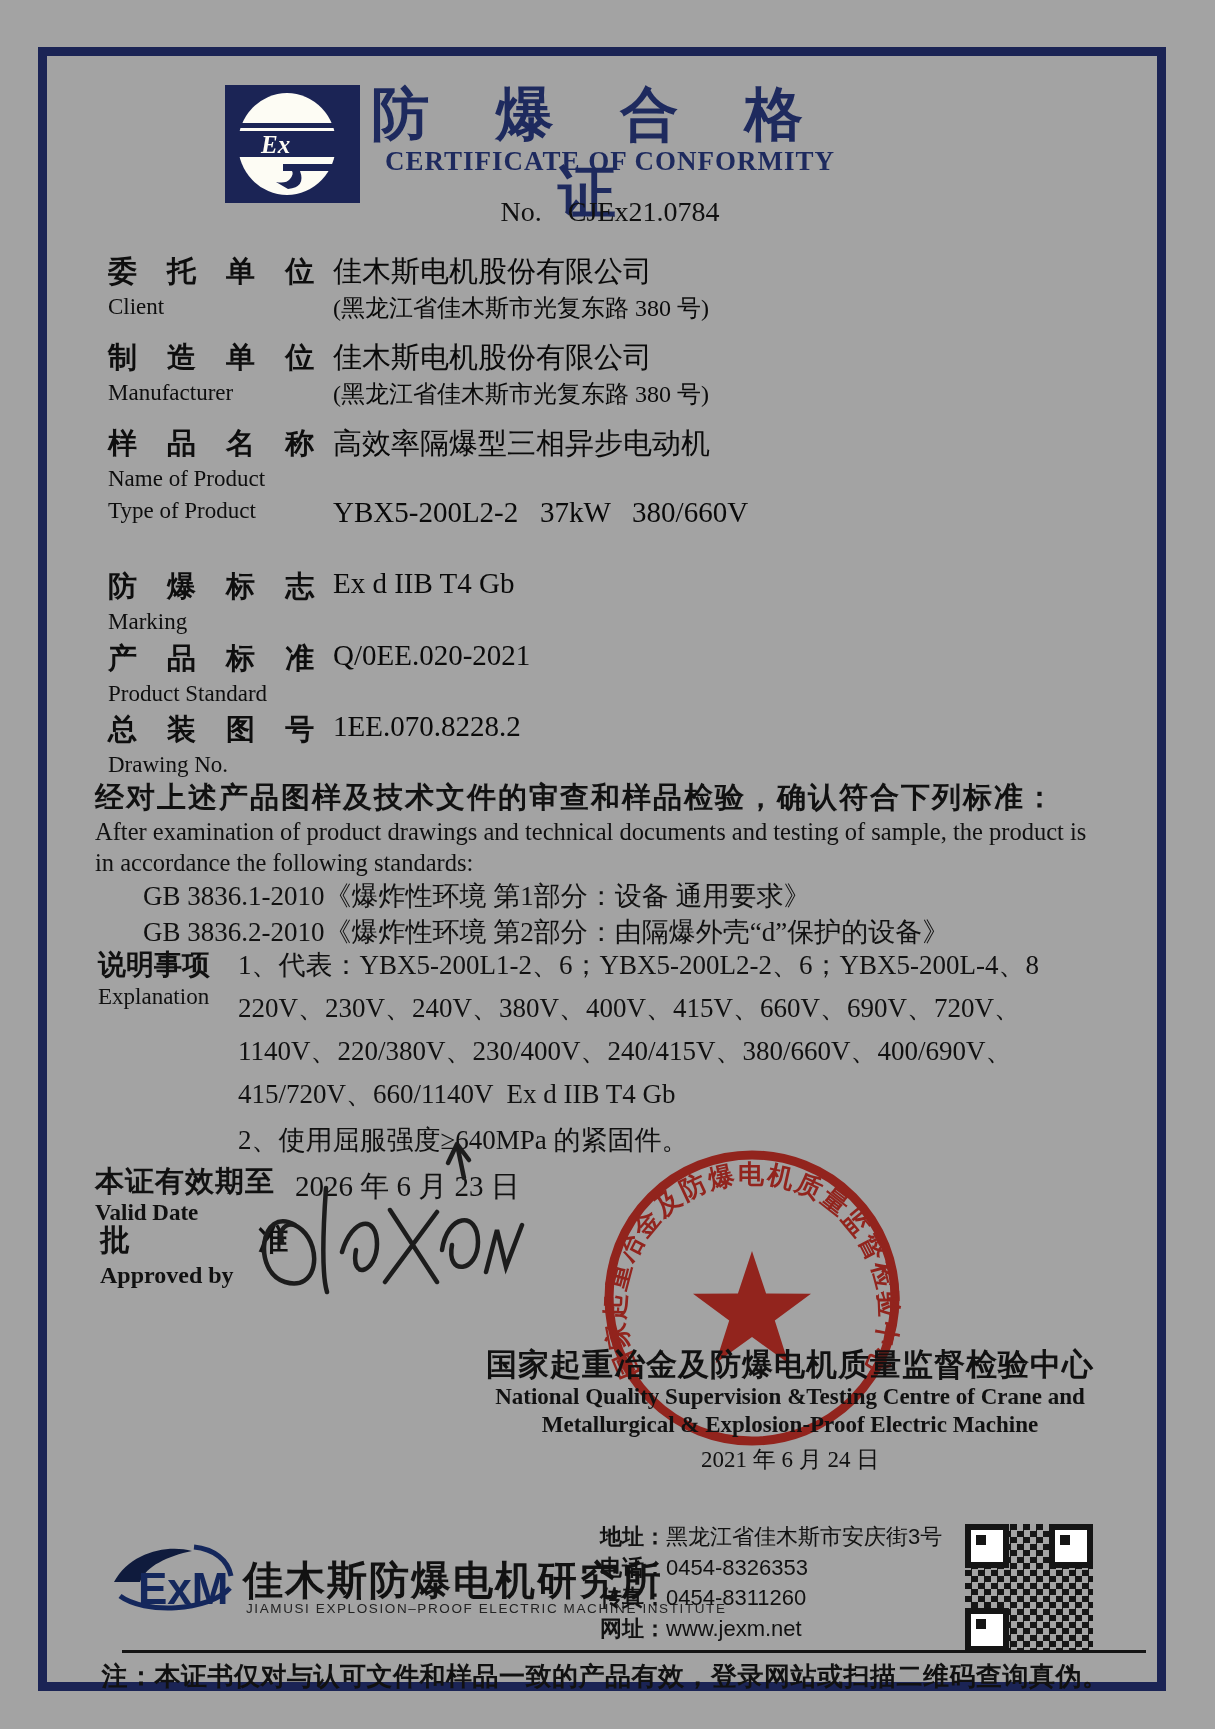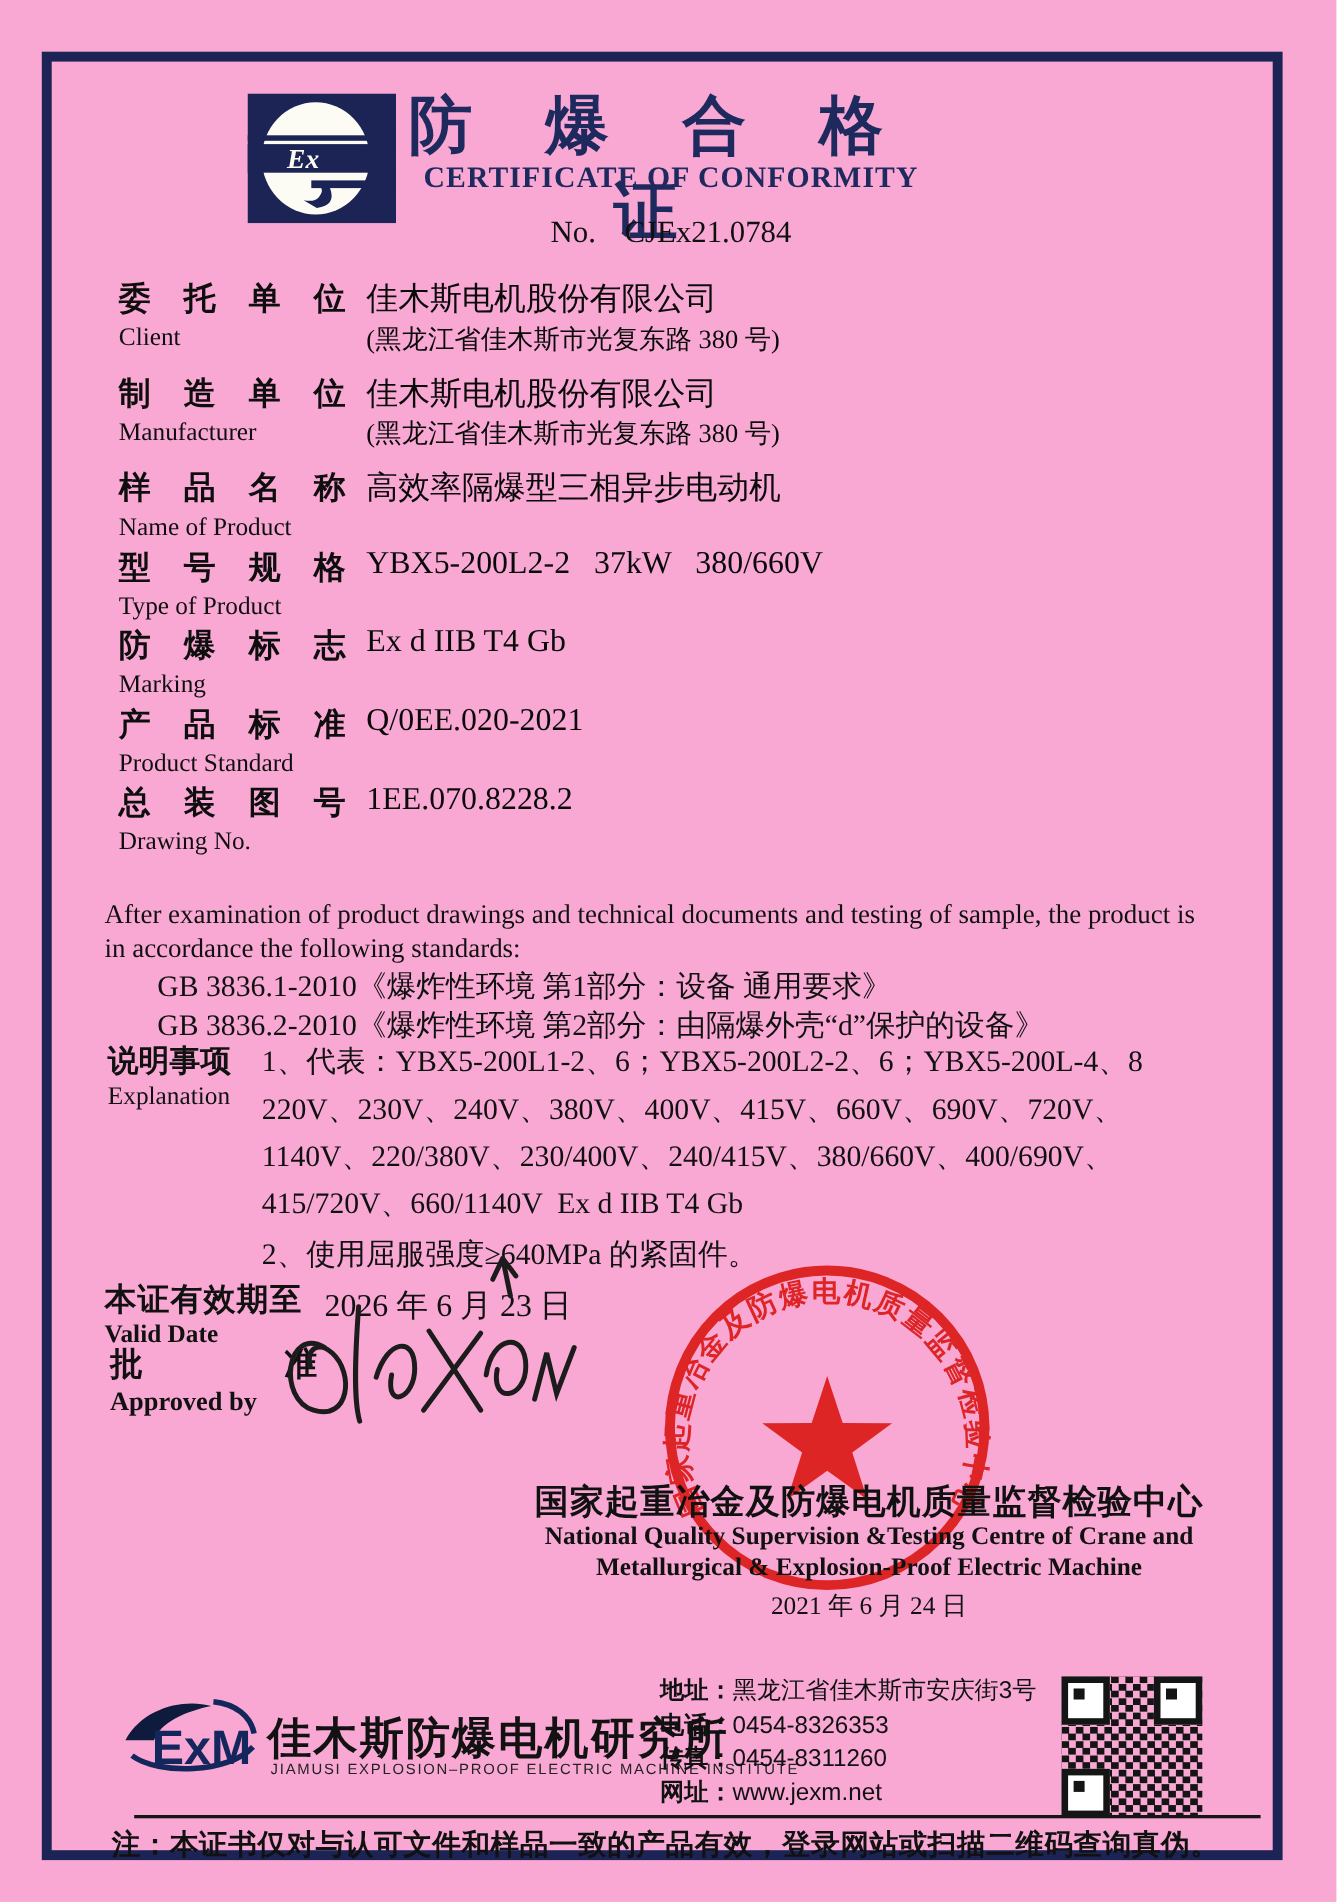--- a/index.html
+++ b/index.html
@@ -1,16 +1,16 @@
 <!DOCTYPE html>
 <html><head>
 <meta charset="utf-8">
 <style>
   html,body{margin:0;padding:0;background:#fdfcf4;}
-  .page{position:relative;width:1215px;height:1729px;background:#f9a8d4;overflow:hidden;
+  .page{position:relative;width:1215px;height:1729px;background:#a3a3a3;overflow:hidden;
         font-family:"Liberation Sans",sans-serif;color:#111;}
   .abs{position:absolute;}
   .border-frame{left:38px;top:47px;width:1110px;height:1626px;border:9px solid #1b2455;}
   
   .title-cn{left:320px;top:76px;width:560px;text-align:center;font-size:58px;font-weight:bold;
             color:#1e2a5e;letter-spacing:26px;font-family:"Liberation Serif",serif;}
   .title-en{left:330px;top:146px;width:560px;text-align:center;font-size:27px;font-weight:bold;
             color:#1e2a5e;letter-spacing:1px;font-family:"Liberation Serif",serif;}
   .cert-no{left:330px;top:196px;width:560px;text-align:center;font-size:28px;
            font-family:"Liberation Serif",serif;color:#101010;}
@@ -97,40 +97,40 @@
     <div class="f-label-en">Manufacturer</div>
     <div class="f-value">佳木斯电机股份有限公司</div>
     <div class="f-note">(黑龙江省佳木斯市光复东路 380 号)</div>
   </div>
   <div class="abs field" style="top:424px">
     <div class="f-label-cn">样 品 名 称</div>
     <div class="f-label-en">Name of Product</div>
     <div class="f-value">高效率隔爆型三相异步电动机</div>
   </div>
   <div class="abs field" style="top:496px">
-    <div class="f-label-cn">型 号 规 格</div>
     <div class="f-label-en">Type of Product</div>
     <div class="f-value">YBX5-200L2-2   37kW   380/660V</div>
   </div>
   <div class="abs field" style="top:567px">
     <div class="f-label-cn">防 爆 标 志</div>
     <div class="f-label-en">Marking</div>
     <div class="f-value">Ex d IIB T4 Gb</div>
   </div>
   <div class="abs field" style="top:639px">
     <div class="f-label-cn">产 品 标 准</div>
     <div class="f-label-en">Product Standard</div>
     <div class="f-value">Q/0EE.020-2021</div>
   </div>
   <div class="abs field" style="top:710px">
     <div class="f-label-cn">总 装 图 号</div>
     <div class="f-label-en">Drawing No.</div>
     <div class="f-value">1EE.070.8228.2</div>
   </div>
 
+  <div class="abs stmt-cn">经对上述产品图样及技术文件的审查和样品检验，确认符合下列标准：</div>
   <div class="abs stmt-en">After examination of product drawings and technical documents and testing of sample, the product is in accordance the following standards:</div>
   <div class="abs std-line" style="top:878px">GB 3836.1-2010《爆炸性环境 第1部分：设备 通用要求》</div>
   <div class="abs std-line" style="top:914px">GB 3836.2-2010《爆炸性环境 第2部分：由隔爆外壳“d”保护的设备》</div>
 
   <div class="abs expl-label-cn">说明事项</div>
   <div class="abs expl-label-en">Explanation</div>
   <div class="abs expl-item1">1、代表：YBX5-200L1-2、6；YBX5-200L2-2、6；YBX5-200L-4、8  220V、230V、240V、380V、400V、415V、660V、690V、720V、1140V、220/380V、230/400V、240/415V、380/660V、400/690V、415/720V、660/1140V  Ex d IIB T4 Gb</div>
   <div class="abs expl-item2">2、使用屈服强度≥640MPa 的紧固件。</div>
 
   <div class="abs valid-cn">本证有效期至</div>

